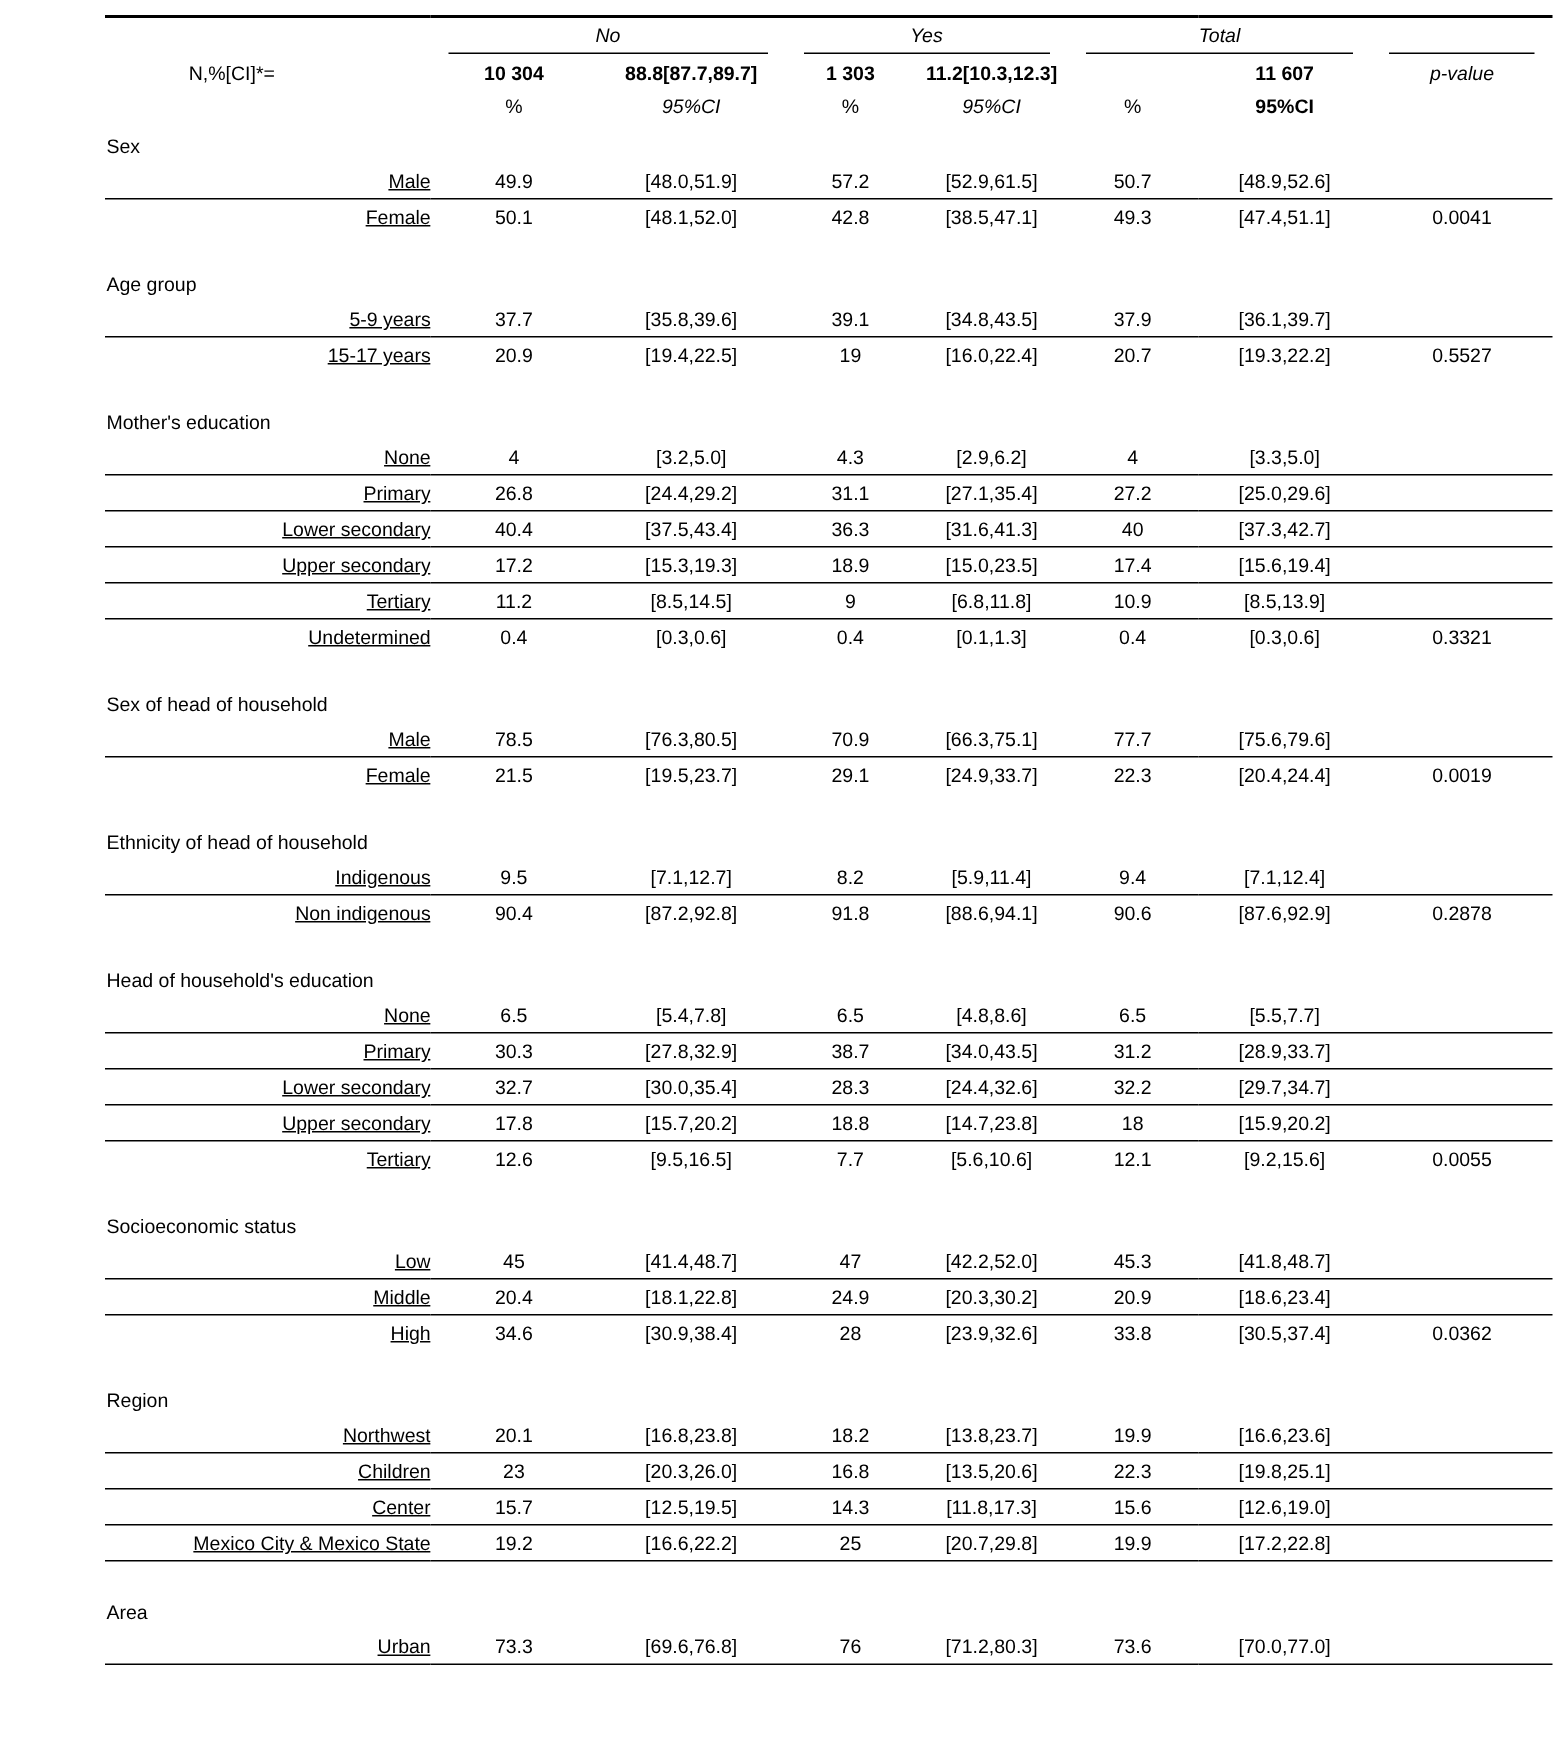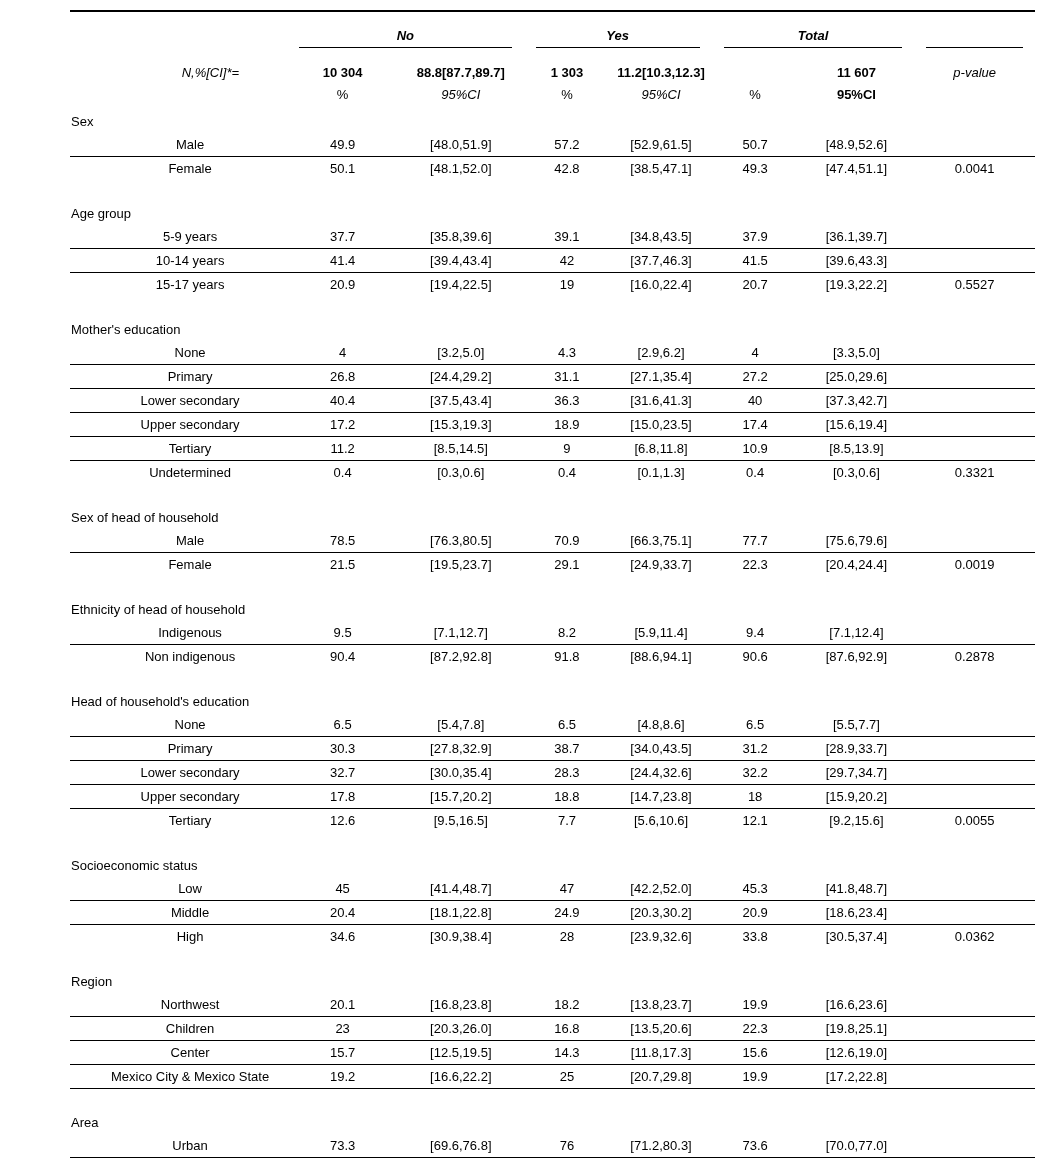--- a/index.html
+++ b/index.html
@@ -31,43 +31,41 @@
     vertical-align: bottom;
     text-align: center;
     line-height: 22px;
     overflow: hidden;
     white-space: nowrap;
   }
   tr.groups-row th { height: 24px; }
   .grp {
     font-style: italic;
     border-bottom: 1.5px solid #000;
-    margin: 12px 12px;
-    height: 23px; line-height: 23px; font-weight: bold;
+    margin: 0 12px;
+    height: 23px; line-height: 23px;
   }
   .grp-empty { height: 23px; }
   tr.n-row th { height: 24px; }
   tr.sub-row th { height: 22px; }
   .n-label {
-    text-align: right;
     padding-right: 48px;
-    font-style: italic;
   }
   .b { font-weight: bold; }
   .it { font-style: italic; }
   tbody tr.data-row td { height: 23px; }
   tbody tr.ruled td { border-bottom: 1.5px solid #000; }
   td.sec-label {
     text-align: left;
     padding-left: 1px;
     padding-top: 22px;
     height: 23px;
   }
   tbody tr.sec:first-child td.sec-label { padding-top: 4px; margin-left: 22px; }
-  td.lbl { text-align: center; padding-left: 23px; }
+  td.lbl { text-align: right; padding-left: 23px; text-decoration: underline; }
 </style>
 </head>
 <body>
 
 <div class="page">
 
   <table class="stats">
     <colgroup>
       <col style="width:22.5%">
       <col style="width:11.5%">
@@ -145,30 +143,20 @@
         <tr class="data-row ruled">
           <td class="lbl">5-9 years</td>
           <td>37.7</td>
           <td>[35.8,39.6]</td>
           <td>39.1</td>
           <td>[34.8,43.5]</td>
           <td>37.9</td>
           <td>[36.1,39.7]</td>
           <td></td>
         </tr>
-        <tr class="data-row ruled">
-          <td class="lbl">10-14 years</td>
-          <td>41.4</td>
-          <td>[39.4,43.4]</td>
-          <td>42</td>
-          <td>[37.7,46.3]</td>
-          <td>41.5</td>
-          <td>[39.6,43.3]</td>
-          <td></td>
-        </tr>
         <tr class="data-row">
           <td class="lbl">15-17 years</td>
           <td>20.9</td>
           <td>[19.4,22.5]</td>
           <td>19</td>
           <td>[16.0,22.4]</td>
           <td>20.7</td>
           <td>[19.3,22.2]</td>
           <td>0.5527</td>
         </tr>

